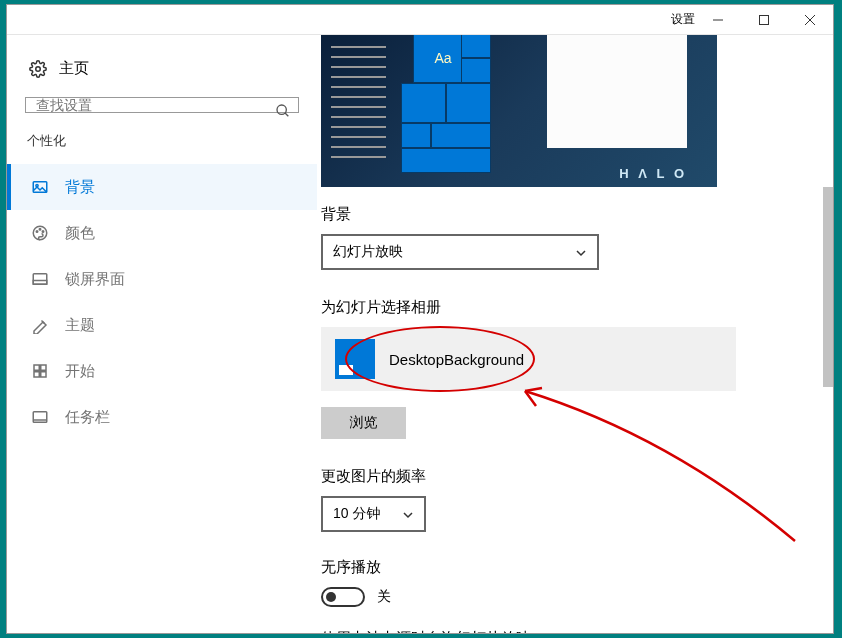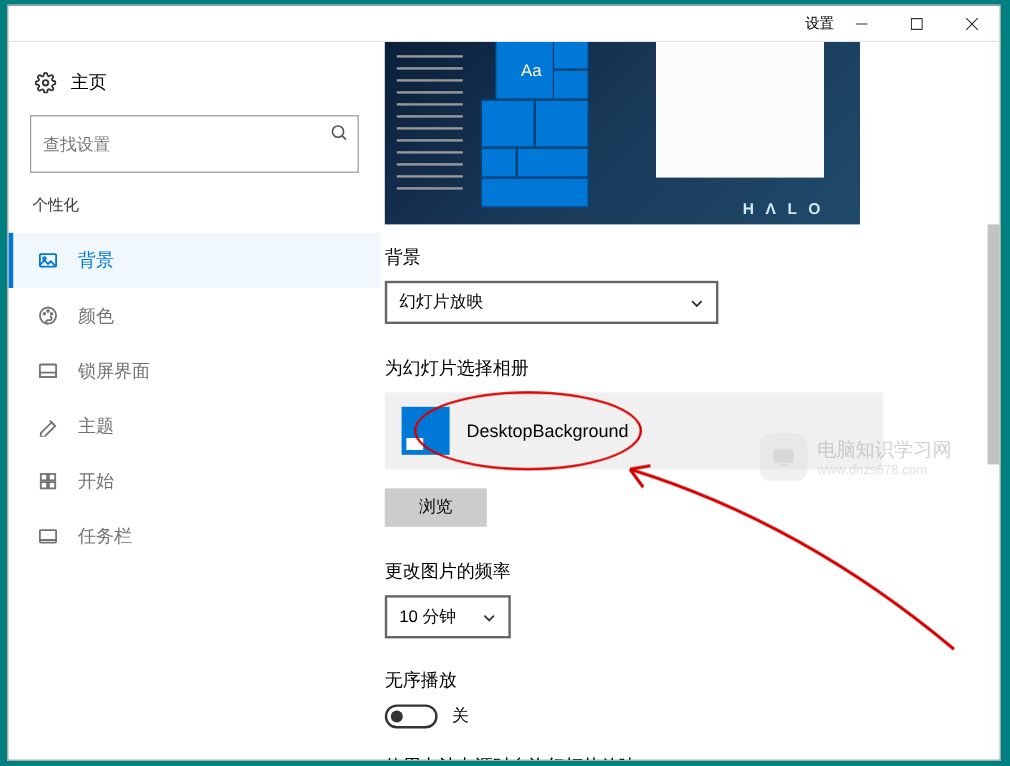--- a/index.html
+++ b/index.html
@@ -19,21 +19,21 @@
 .titlebar .btn { width: 46px; height: 30px; display: flex; align-items: center; justify-content: center; font-size: 13px; color: #333; cursor: pointer; }
 
 .body { flex: 1; display: flex; overflow: hidden; }
 
 .sidebar { width: 310px; padding: 18px 0 0 0; border-right: none; }
 .home-row { display: flex; align-items: center; gap: 12px; padding: 6px 0 14px 22px; }
 .home-row .gear { width: 18px; height: 18px; color: #333; }
 .home-row .label { font-size: 15px; color: #000; }
 
 .search { margin: 4px 18px 18px 18px; position: relative; }
-.search input { width: 100%; height: 48px; border: 1px solid #999; padding: 0 34px 0 10px; font-size: 14px; outline: none; }
+.search input { width: 100%; height: 16px; border: 1px solid #999; padding: 0 34px 0 10px; font-size: 14px; outline: none; }
 .search .mag { position: absolute; right: 8px; top: 7px; width: 16px; height: 16px; color: #555; }
 
 .cat { padding: 0 0 14px 20px; font-size: 13px; color: #333; }
 
 .navitem { display: flex; align-items: center; gap: 16px; height: 46px; padding-left: 24px; font-size: 15px; color: #737373; cursor: pointer; }
 .navitem.active { color: #0078d7; border-left: 4px solid #0078d7; padding-left: 20px; background: rgba(0,120,215,0.06); }
 .navitem .icon { width: 18px; height: 18px; display: flex; align-items: center; justify-content: center; }
 .navitem svg { width: 18px; height: 18px; }
 
 .content { flex: 1; position: relative; padding: 0 30px 0 0; overflow: hidden; }
@@ -262,32 +262,20 @@
             <div class="toggle"></div>
             <div class="toggle-label">关</div>
           </div>
 
           <div class="section-label" style="margin-top:22px">使用电池电源时允许幻灯片放映</div>
           
         </div>
       </div>
       <div class="scrollbar-fake"></div>
 
-      <div class="watermark">
-        <div class="logo">
-          <svg viewBox="0 0 24 24" fill="#bbb">
-              <rect x="3" y="5" width="18" height="12" rx="2"></rect>
-              <rect x="9" y="18" width="6" height="2"></rect>
-            </svg>
-        </div>
-        <div>
-          <div class="txt1">电脑知识学习网</div>
-          <div class="txt2">www.dnzs678.com</div>
-        </div>
-      </div>
     </div>
   </div>
 </div>
 
 <div class="annotation">
   <div class="red-ellipse"></div>
   <svg class="red-arrow" viewBox="0 0 290 170">
     <path d="M285 165 Q 160 60 15 15" stroke="#d40000" stroke-width="2.5" fill="none"></path>
     <path d="M15 15 L32 12 M15 15 L26 30" stroke="#d40000" stroke-width="2.5" fill="none"></path>
   </svg>

